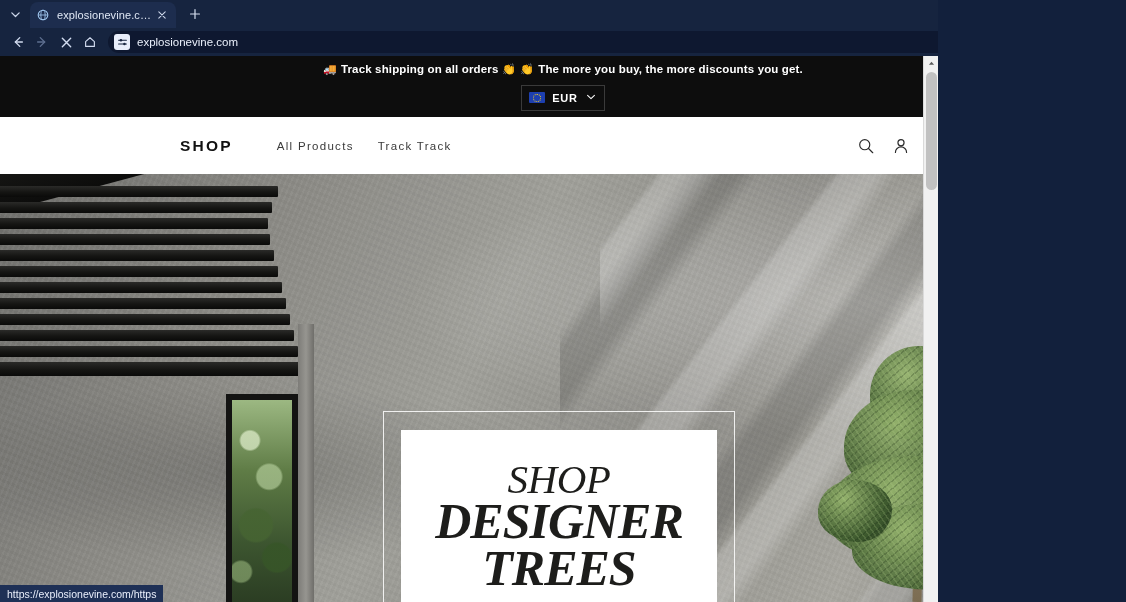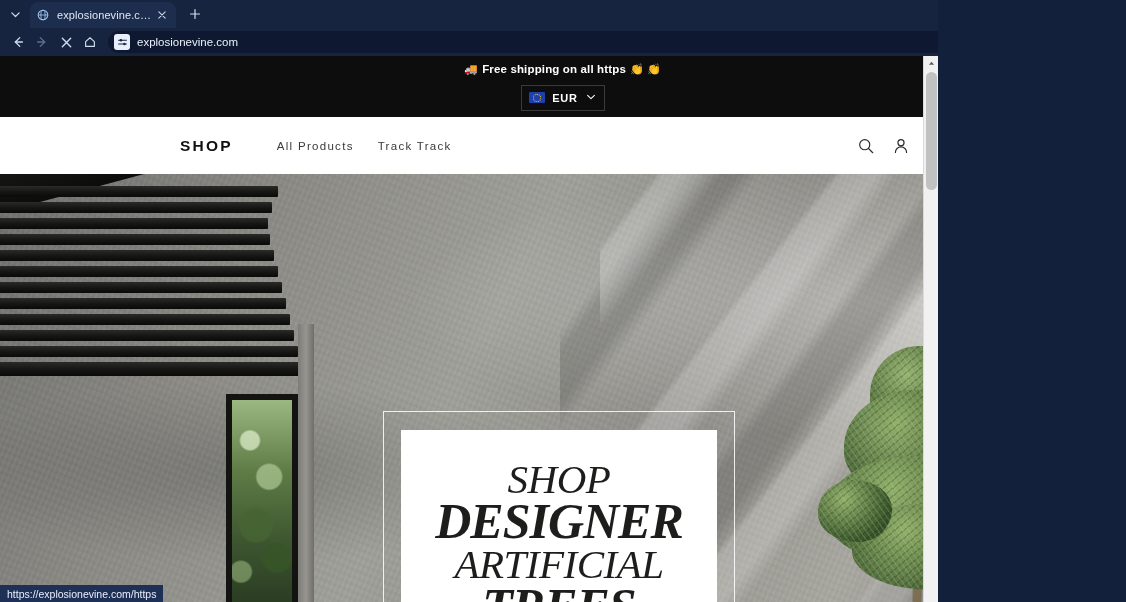--- a/index.html
+++ b/index.html
@@ -430,23 +430,24 @@
           <circle cx="8" cy="12.8" r="1.25" fill="currentColor"></circle>
         </svg>
     </div>
   </div>
 
   <div class="viewport">
 
     <div class="announce">
       <div class="announce-text">
         <span class="announce-emoji">🚚</span>
-        <span>Free shipping on all https</span>
+        <span>Track shipping on all orders</span>
         <span class="announce-emoji">👏</span>
         <span class="announce-emoji">👏</span>
+        <span>The more you buy, the more discounts you get.</span>
       </div>
       <div class="currency">
         <span class="flag-eu"></span>
         <span class="currency-label">EUR</span>
         <span>
           <svg width="12" height="12" viewBox="0 0 14 14">
               <path d="M3 5 L7 9 L11 5" stroke="#ffffff" stroke-width="1.2" fill="none" stroke-linecap="round" stroke-linejoin="round"></path>
             </svg>
         </span>
       </div>
@@ -537,21 +538,20 @@
               <span class="leaf-texture"></span>
             </div>
         </div>
       </div>
 
       <div class="hero-frame"></div>
       <div class="hero-card">
         <div class="hero-title">
           <div class="ht-1">SHOP</div>
           <div class="ht-2">DESIGNER</div>
-          <div class="ht-3">ARTIFICIAL</div>
           <div class="ht-4">TREES</div>
         </div>
 
       </div>
     </div>
 
   </div>
 
   <div class="pscroll">
     <div class="pscroll-arrow">

